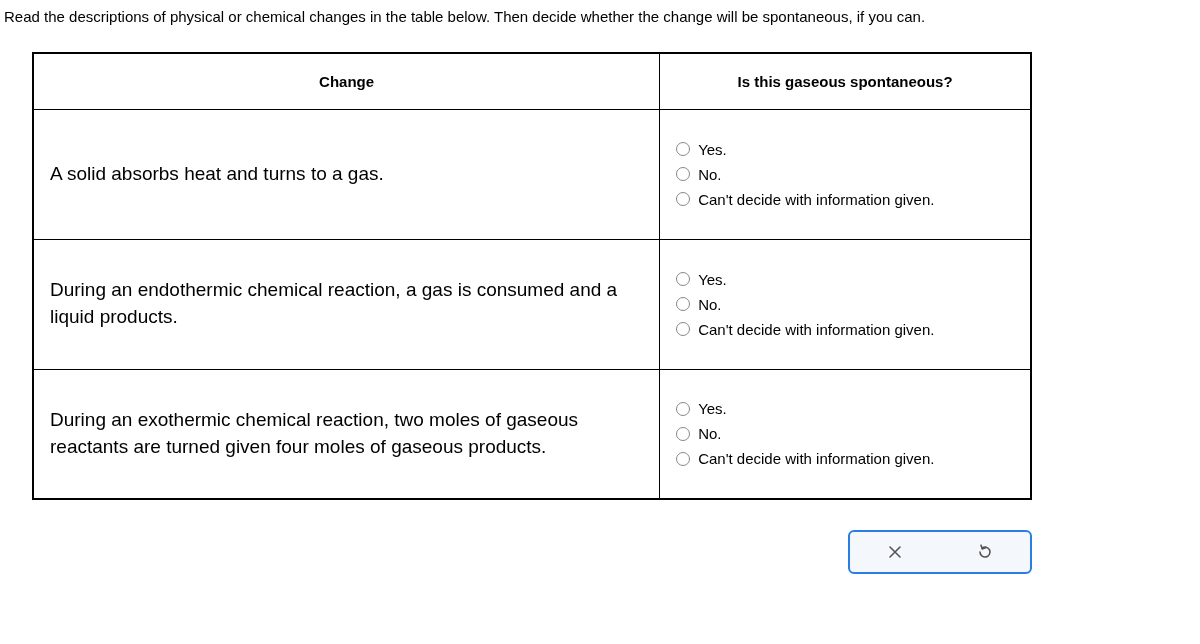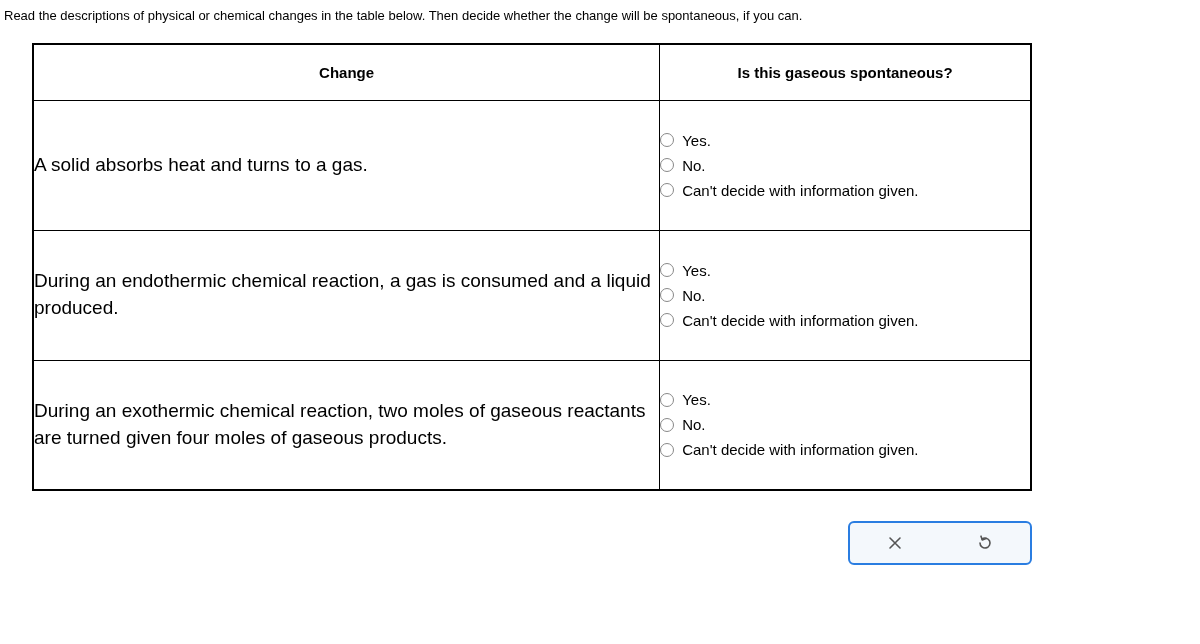--- a/index.html
+++ b/index.html
@@ -6,32 +6,32 @@
   body {
     font-family: Verdana, Geneva, sans-serif;
     font-size: 15px;
     color: #000;
     background: #fff;
     width: 1200px;
     height: 644px;
     padding: 8px 0 0 0;
   }
   .instructions {
-    padding: 0 0 20px 4px;
-    font-size: 13px;
+    padding: 0 0 27px 4px;
+    font-size: 15px;
   }
   table.main {
     border-collapse: collapse;
     margin-left: 32px;
     width: 1000px;
     border: 2px solid #000;
   }
   table.main th, table.main td {
     border: 1px solid #000;
-    padding: 0;
+    padding: 16px;
     vertical-align: middle;
   }
   table.main th {
     font-weight: bold;
     text-align: center;
     height: 56px;
     font-size: 15px;
   }
   .col-change { width: 628px; }
   .col-spont { width: 372px; }
@@ -113,21 +113,21 @@
           <span class="radio"></span>
           <span class="opt-label">No.</span>
         </div>
         <div class="opt-row">
           <span class="radio"></span>
           <span class="opt-label">Can't decide with information given.</span>
         </div>
       </td>
     </tr>
     <tr>
-      <td class="change-cell">During an endothermic chemical reaction, a gas is consumed and a liquid produced.</td>
+      <td class="change-cell">During an endothermic chemical reaction, a gas is consumed and a liquid products.</td>
       <td class="options-cell">
         <div class="opt-row">
           <span class="radio"></span>
           <span class="opt-label">Yes.</span>
         </div>
         <div class="opt-row">
           <span class="radio"></span>
           <span class="opt-label">No.</span>
         </div>
         <div class="opt-row">

